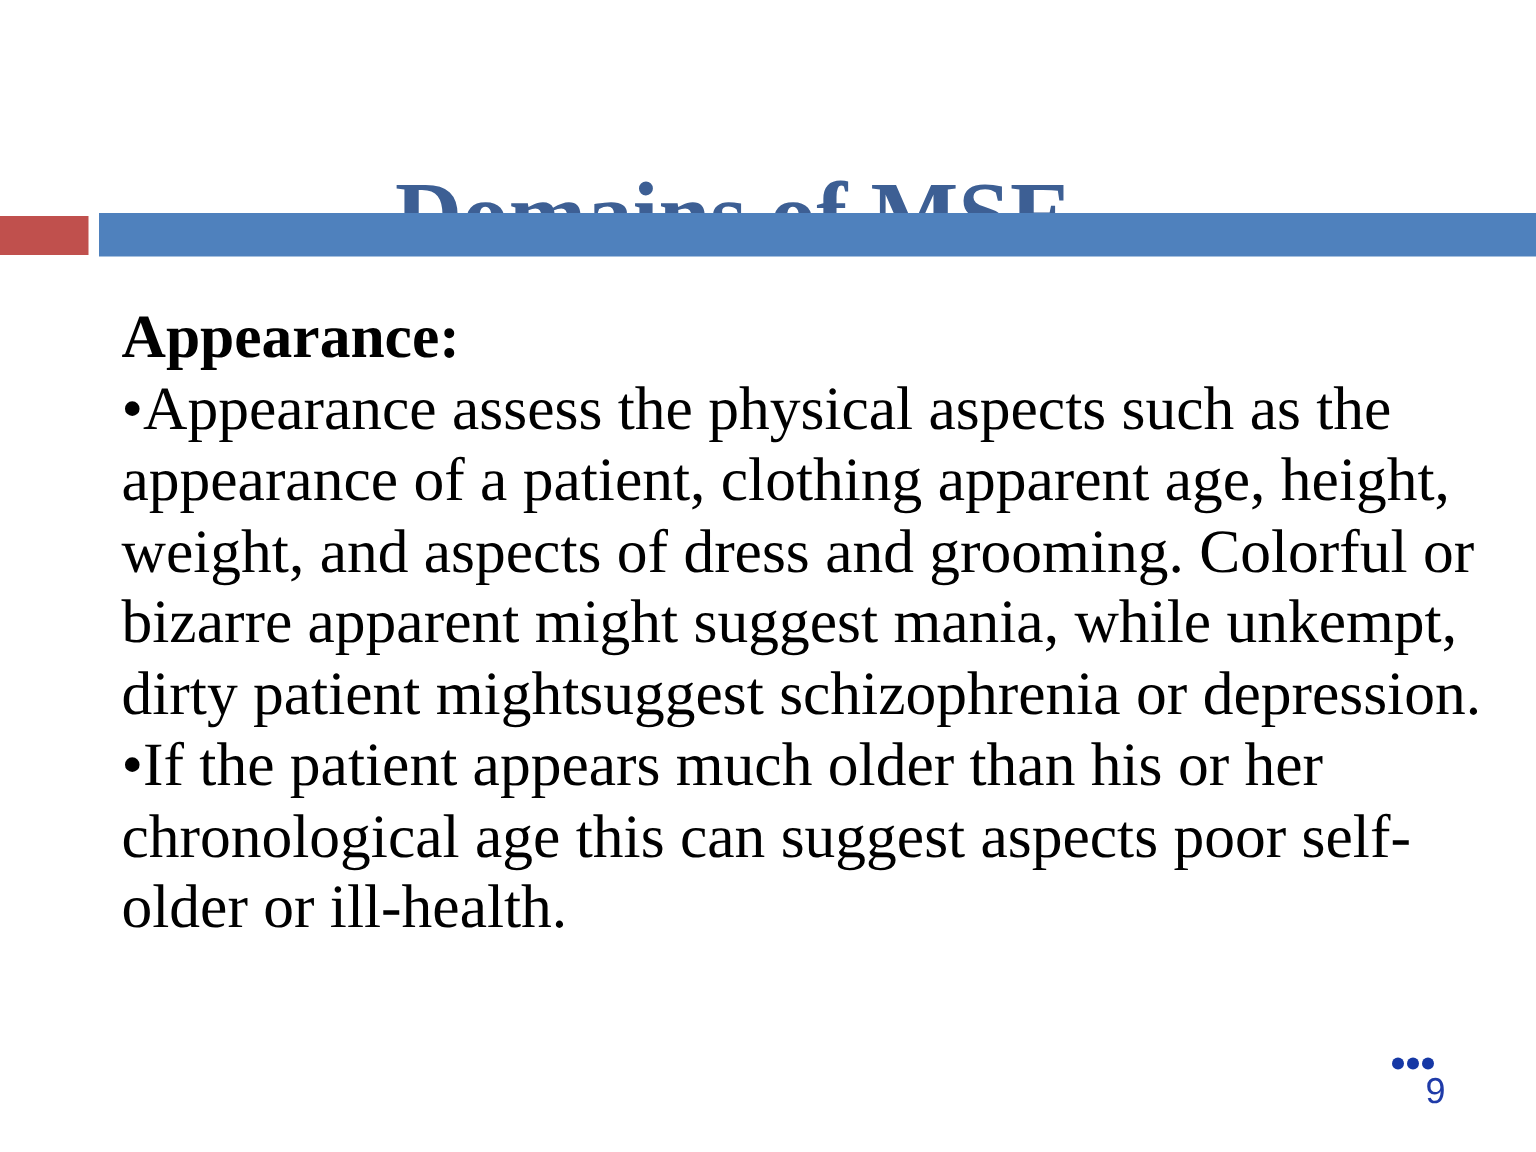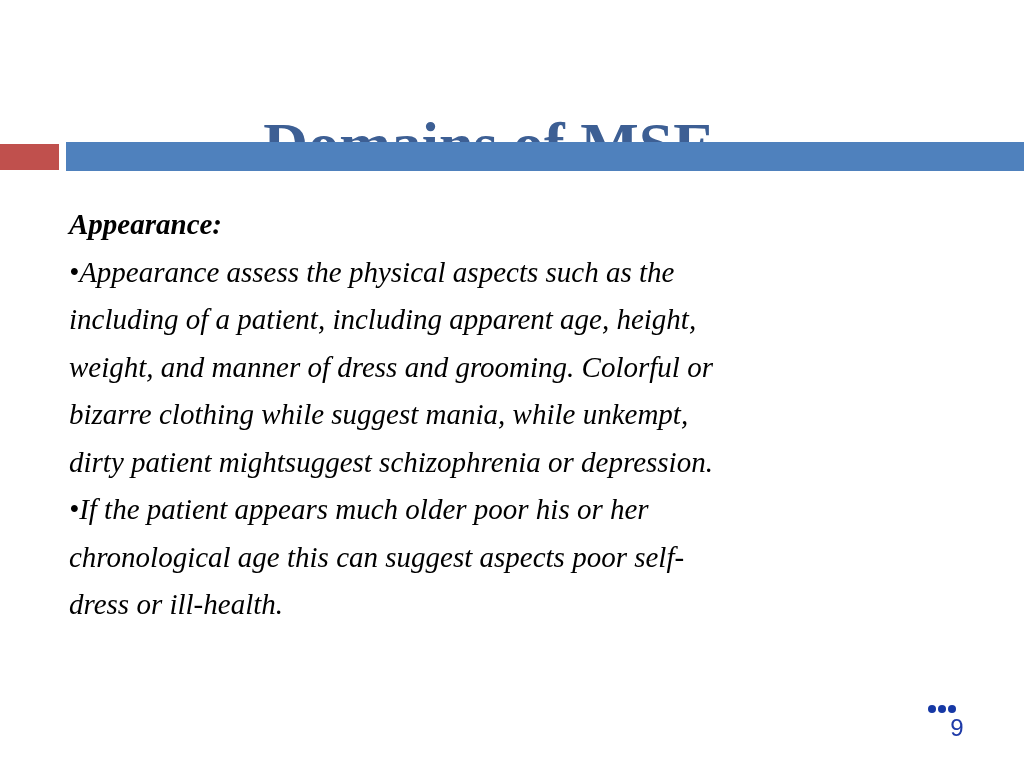--- a/index.html
+++ b/index.html
@@ -40,28 +40,27 @@
   .title-bar-blue {
     position: absolute;
     left: 66px;
     top: 142px;
     width: 958px;
     height: 29px;
     background: #4F81BD;
   }
   .body-text {
     position: absolute;
-    left: 69px;
+    left: 81px;
     top: 201px;
     width: 900px;
-    font-size: 29px;
+    font-size: 41px;
     line-height: 47.5px;
     color: #000000;
     font-family: "Liberation Serif", serif;
-    font-style: italic;
   }
   .body-heading {
     font-weight: bold;
   }
   .body-line {
     white-space: nowrap;
   }
   .nav-dots {
     position: absolute;
     left: 928px;
@@ -94,27 +93,27 @@
 
   <h1 class="slide-title">Domains of MSE</h1>
 
   <div class="accent-red-square"></div>
 
   <div class="title-bar-blue"></div>
 
   <div class="body-text">
     <div class="body-line body-heading">Appearance:</div>
     <div class="body-line">•Appearance assess the physical aspects such as the</div>
-    <div class="body-line">including of a patient, including apparent age, height,</div>
-    <div class="body-line">weight, and manner of dress and grooming. Colorful or</div>
-    <div class="body-line">bizarre clothing while suggest mania, while unkempt,</div>
+    <div class="body-line">appearance of a patient, clothing apparent age, height,</div>
+    <div class="body-line">weight, and aspects of dress and grooming. Colorful or</div>
+    <div class="body-line">bizarre apparent might suggest mania, while unkempt,</div>
     <div class="body-line">dirty patient mightsuggest schizophrenia or depression.</div>
-    <div class="body-line">•If the patient appears much older poor his or her</div>
+    <div class="body-line">•If the patient appears much older than his or her</div>
     <div class="body-line">chronological age this can suggest aspects poor self-</div>
-    <div class="body-line">dress or ill-health.</div>
+    <div class="body-line">older or ill-health.</div>
   </div>
 
   <div class="nav-dots">
     <span class="dot"></span>
     <span class="dot"></span>
     <span class="dot"></span>
   </div>
 
   <div class="page-number">9</div>
 

